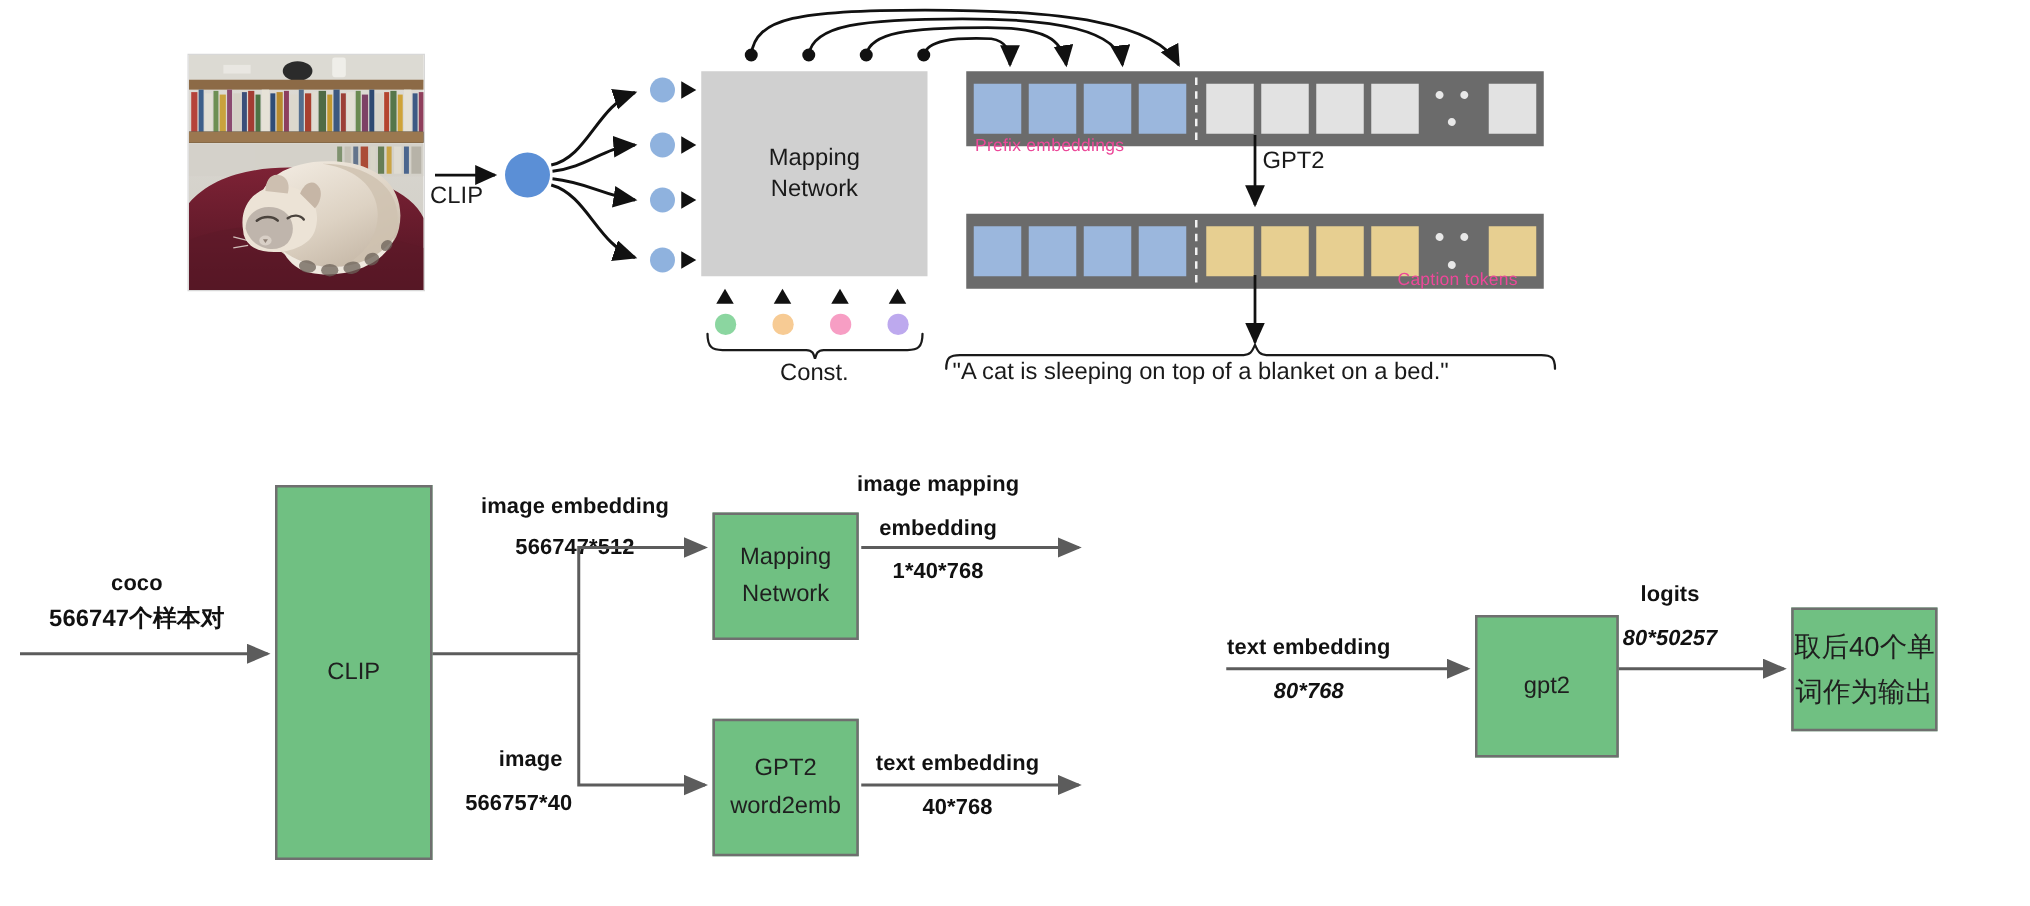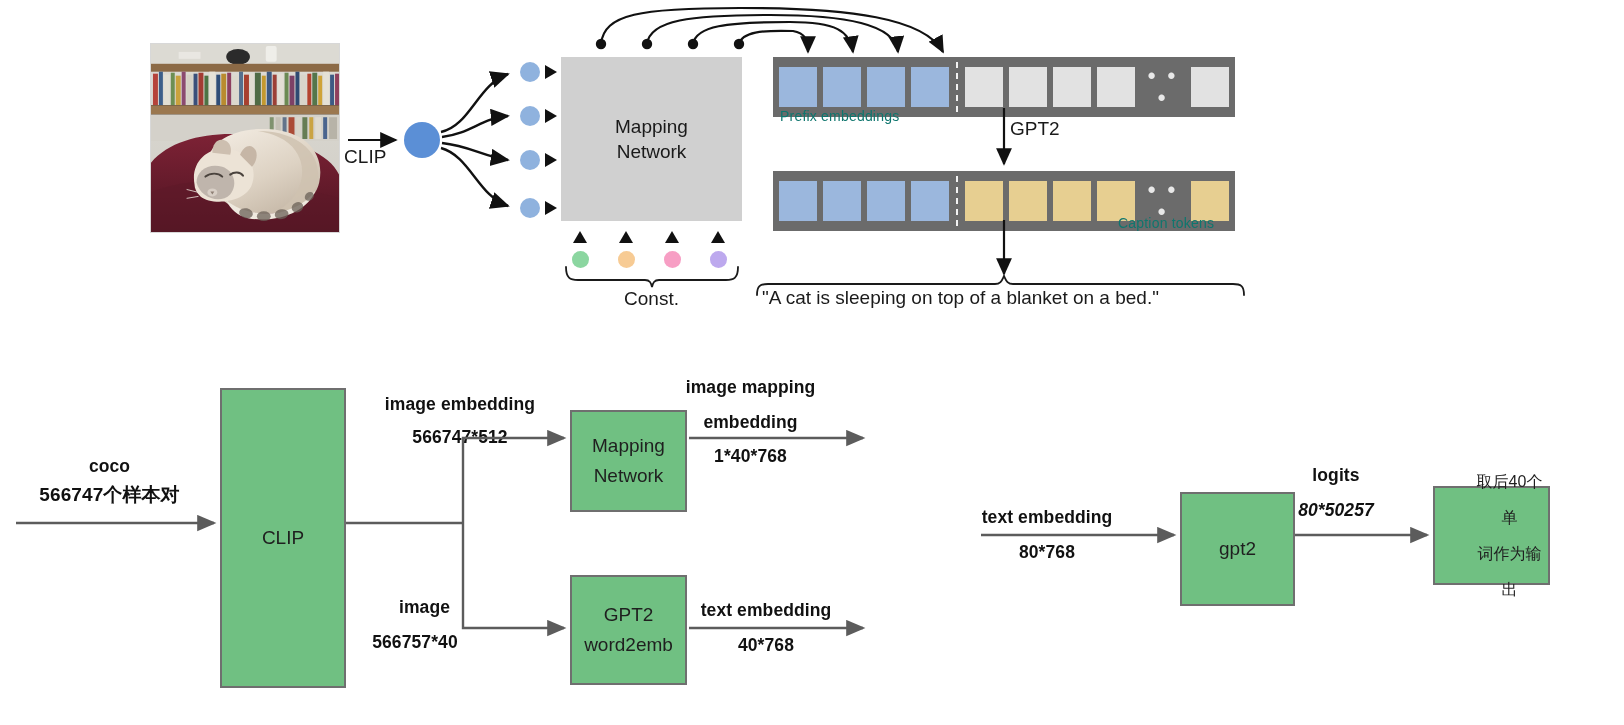--- a/index.html
+++ b/index.html
@@ -78,40 +78,40 @@
     line-height: 22px; font-weight: bold;
   }
   .divider {
     width: 0; flex: none;
     border-left: 2px dashed #f2f2f2;
     height: 50px; align-self: center;
     margin: 0 1px;
   }
 
   .tiny-label {
-    font-size: 14px; color: #0f766e; white-space: nowrap;
+    font-size: 14px; color: #ec4899; white-space: nowrap;
     letter-spacing: .2px;
   }
   .gpt2-label { font-size: 19px; color: #1a1a1a; }
   .caption-text {
     font-size: 19px; color: #1a1a1a; white-space: nowrap;
   }
 
   
   .gbox {
     position: absolute;
     background: #70c082;
     border: 2px solid #6f6f6f;
     display: flex; align-items: center; justify-content: center;
     text-align: center;
     font-size: 19px;
     line-height: 30px;
     color: #1f1f1f;
   }
-  .gbox.cn { font-size: 16px; line-height: 36px; padding-left: 36px; }
+  .gbox.cn { font-size: 22px; line-height: 36px; }
 
   .elabel {
     position: absolute;
     font-weight: bold;
     font-size: 17.5px;
     color: #111111;
     white-space: nowrap;
     letter-spacing: .1px;
     text-align: center;
   }
@@ -333,21 +333,21 @@
   <div class="elabel" style="left:340px; top:632px; width:150px;">566757*40</div>
 
   <div class="elabel" style="left:668px; top:377px; width:165px;">image mapping</div>
   <div class="elabel" style="left:668px; top:412px; width:165px;">embedding</div>
   <div class="elabel" style="left:668px; top:446px; width:165px;text-align:center;">1*40*768</div>
 
   <div class="elabel" style="left:690px; top:600px; width:152px;">text embedding</div>
   <div class="elabel" style="left:690px; top:635px; width:152px;">40*768</div>
 
   <div class="elabel" style="left:967px; top:507px; width:160px;">text embedding</div>
-  <div class="elabel" style="left:967px; top:542px; width:160px;">80*768</div>
+  <div class="elabel" style="left:967px; top:542px; width:160px;font-style:italic;">80*768</div>
 
   <div class="elabel" style="left:1246px; top:465px; width:180px;">logits</div>
   <div class="elabel" style="left:1246px; top:500px; width:180px;font-style:italic;">80*50257</div>
 
   <svg class="overlay">
     <defs>
       <marker id="ah-blk" markerWidth="9" markerHeight="9" refX="7.2" refY="3.6" orient="auto" markerUnits="strokeWidth">
         <path d="M0,0 L8,3.6 L0,7.2 z" fill="#111111"></path>
       </marker>
       <marker id="ah-blk-sm" markerWidth="8" markerHeight="8" refX="6.4" refY="3.2" orient="auto" markerUnits="strokeWidth">

